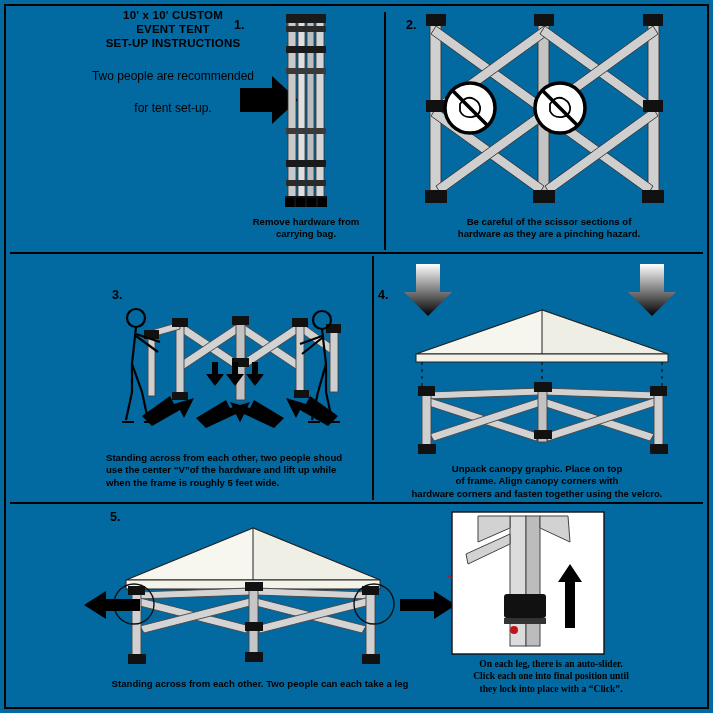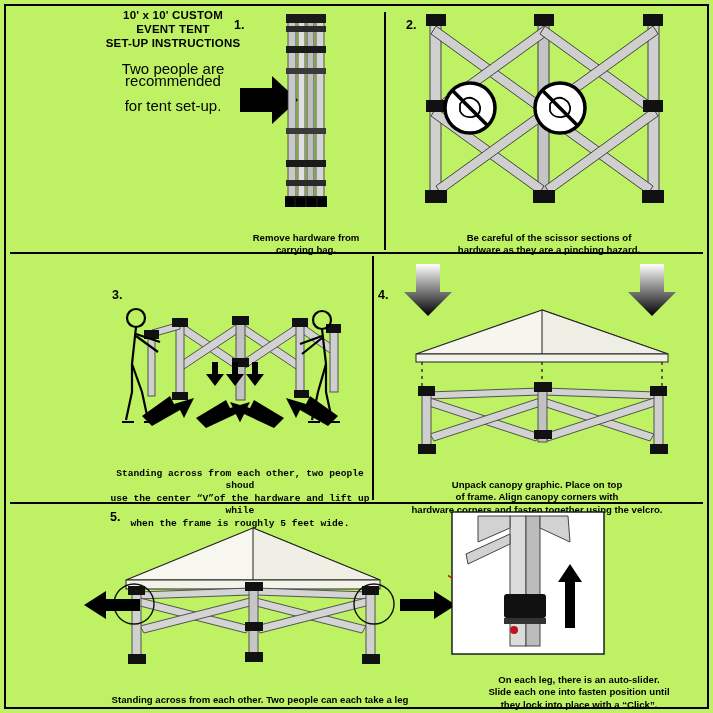--- a/index.html
+++ b/index.html
@@ -7,21 +7,21 @@
     padding: 0;
     background: #ffffff;
   }
   body {
     font-family: "Liberation Sans", sans-serif;
   }
   #page {
     position: relative;
     width: 713px;
     height: 713px;
-    background: #bef264;
+    background: #0369a1;
     overflow: hidden;
   }
   .border-frame {
     position: absolute;
     left: 4px;
     top: 4px;
     width: 705px;
     height: 705px;
     border: 2px solid #000000;
     box-sizing: border-box;
@@ -35,41 +35,40 @@
     text-align: center;
   }
   .title-line {
     font-size: 11.5px;
     font-weight: bold;
     color: #000;
     line-height: 14px;
     letter-spacing: 0.2px;
   }
   .subtitle-line {
-    font-size: 15px;
+    font-size: 12px;
     color: #000;
     line-height: 12px;
-    margin-top: 13px;
+    margin-top: 20px;
   }
   
   .step-num {
     position: absolute;
     font-size: 12.5px;
     font-weight: bold;
     color: #000;
   }
   
   .caption {
     position: absolute;
     font-size: 9.6px;
     font-weight: bold;
     color: #000;
     line-height: 12.4px;
     text-align: center;
-    margin-top: 16px;
   }
   
   .divider {
     position: absolute;
     background: #000;
     height: 1.5px;
   }
   .vdivider {
     position: absolute;
     background: #000;
@@ -252,21 +251,21 @@
       </g>
       <g fill="#000">
         <path d="M198 24 L170 4 L166 12 L146 6 L156 26 L160 18 L188 34 Z"></path>
       </g>
       <g fill="#000">
         <path d="M144 26 L114 8 L110 16 L90 10 L100 30 L104 22 L134 36 Z"></path>
       </g>
     </svg>
   </div>
 
-  <div class="caption" style="left:106px; top:452px; width:268px; text-align:center;font-family:Liberation Mono, monospace;">
+  <div class="caption" style="left:106px; top:452px; width:268px; text-align:left;">
     <div>Standing across from each other, two people shoud</div>
     <div>use the center “V”of the hardware and lift up while</div>
     <div>when the frame is roughly 5 feet wide.</div>
   </div>
 
   <div class="vdivider" style="left:372px; top:256px; height:244px;"></div>
 
   <div class="step-num" style="left:378px; top:288px;">4.</div>
 
   <div class="panel" style="left:392px; top:262px;">
@@ -403,18 +402,18 @@
       </g>
 
       <g fill="#000">
         <path d="M110 74 L122 56 L134 74 L127 74 L127 120 L117 120 L117 74 Z"></path>
       </g>
 
       <path d="M4 70 C -26 52, -50 56, -66 78" fill="none" stroke="#c0141c" stroke-width="1.6"></path>
     </svg>
   </div>
 
-  <div class="caption" style="left:450px; top:658px; width:258px;">
+  <div class="caption" style="left:422px; top:658px; width:258px;font-family:Liberation Serif, serif;">
     <div>On each leg, there is an auto-slider.</div>
-    <div>Slide each one into fasten position until</div>
+    <div>Click each one into final position until</div>
     <div>they lock into place with a “Click”.</div>
   </div>
 </div>
 
 </body></html>

